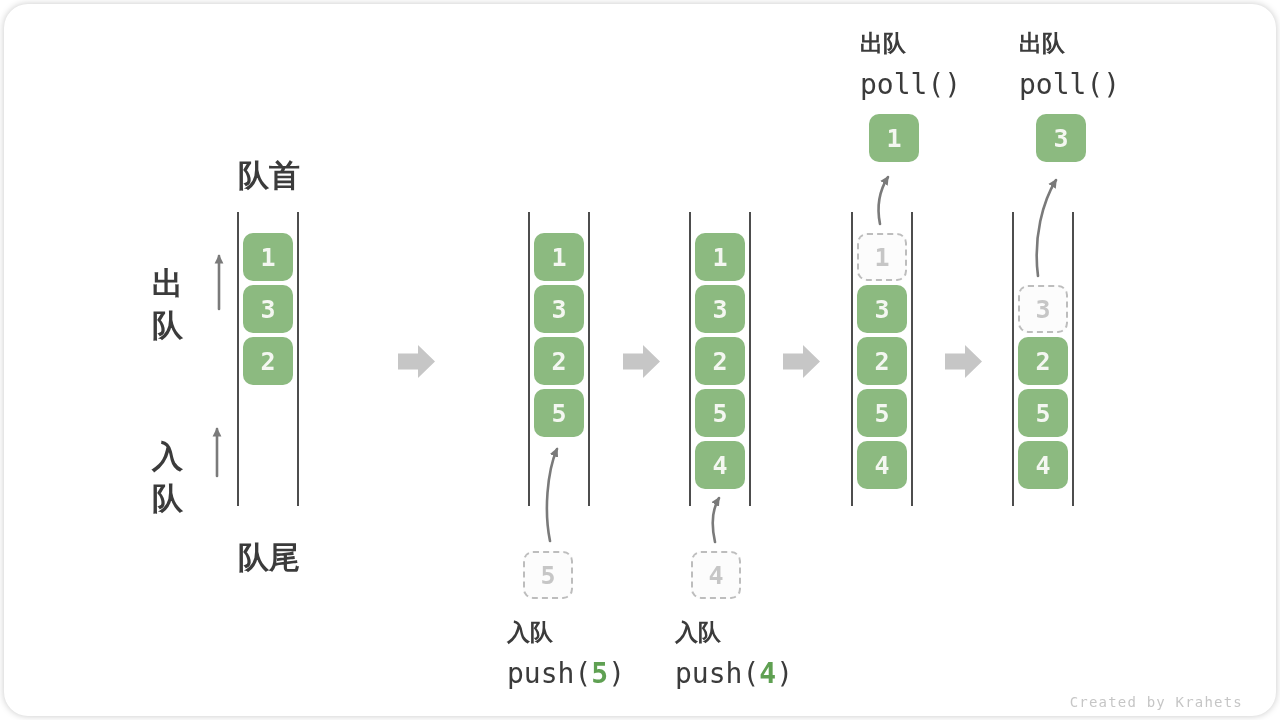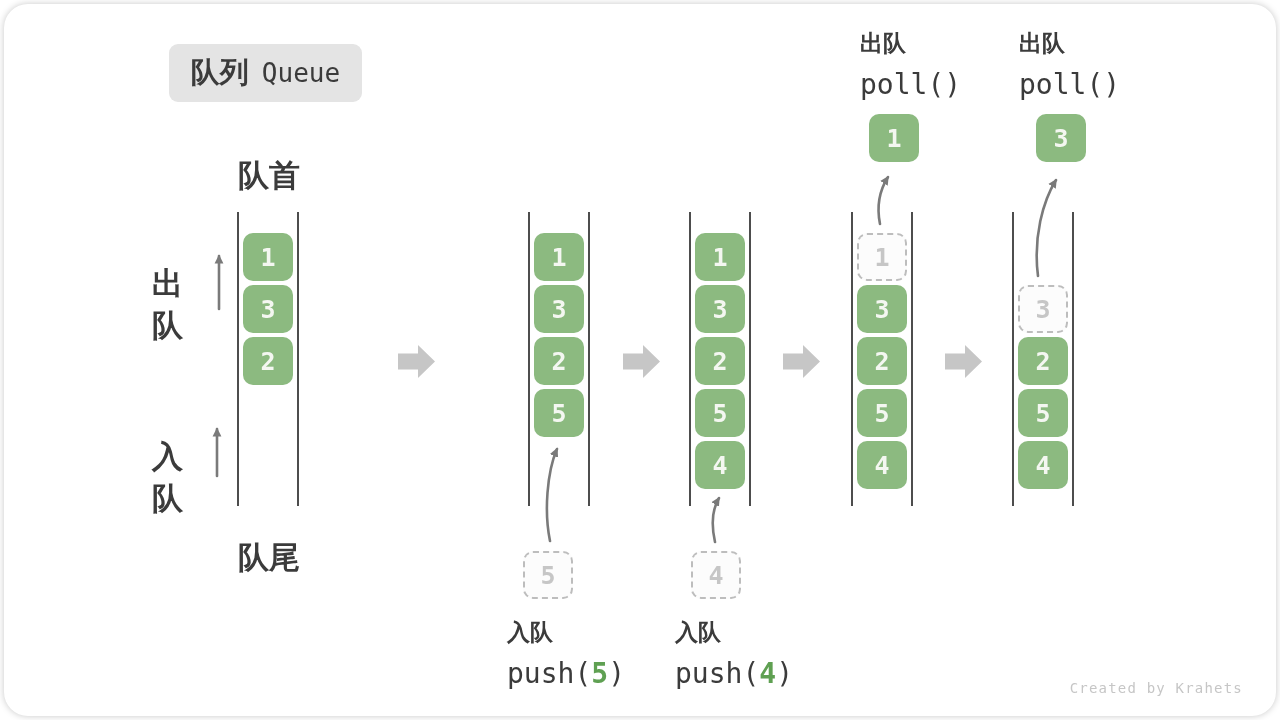--- a/index.html
+++ b/index.html
@@ -32,33 +32,29 @@
   .qbox.dashed{background:var(--dashed-bg);border:2.5px dashed var(--dashed-border);color:var(--dashed-text);}
   .op{position:absolute;white-space:nowrap;}
   .op-zh{font-size:23px;font-weight:600;color:var(--text-dark);margin-bottom:9px;}
   .op-code{font-family:"DejaVu Sans Mono","Liberation Mono",monospace;font-size:28px;color:var(--text-dark);}
   .code-arg{color:var(--code-green);font-weight:bold;}
   .bigarrow{position:absolute;width:37px;height:33px;background:var(--big-arrow);
             clip-path:polygon(0% 26%,54% 26%,54% 0%,100% 50%,54% 100%,54% 74%,0% 74%);}
   .overlay{position:absolute;left:0;top:0;width:1280px;height:720px;pointer-events:none;}
   .sarrow{fill:none;stroke:var(--small-arrow);stroke-width:2.6;stroke-linecap:round;}
   #ah path{fill:var(--small-arrow);}
-  .watermark{position:absolute;right:37px;bottom:24px;font-family:"DejaVu Sans Mono","Liberation Mono",monospace;
+  .watermark{position:absolute;right:37px;bottom:10px;font-family:"DejaVu Sans Mono","Liberation Mono",monospace;
              font-size:14px;letter-spacing:1.2px;color:var(--watermark-color);}
 </style>
 </head>
 <body>
 
 <div class="canvas">
   <div class="card"></div>
 
-  <div class="badge">
-    <span class="badge-zh">队列</span>
-    <span class="badge-en">Queue</span>
-  </div>
 
   <div class="lbl front">队首</div>
   <div class="lbl rear">队尾</div>
   <div class="lbl side-deq">出队</div>
   <div class="lbl side-enq">入队</div>
 
   <svg class="overlay" viewBox="0 0 1280 720">
     <defs>
       <marker id="ah" viewBox="0 0 10 10" refX="7.5" refY="5" markerWidth="10" markerHeight="10" orient="auto" markerUnits="userSpaceOnUse">
         <path d="M0,0.6 L9,5 L0,9.4 Z"></path>

